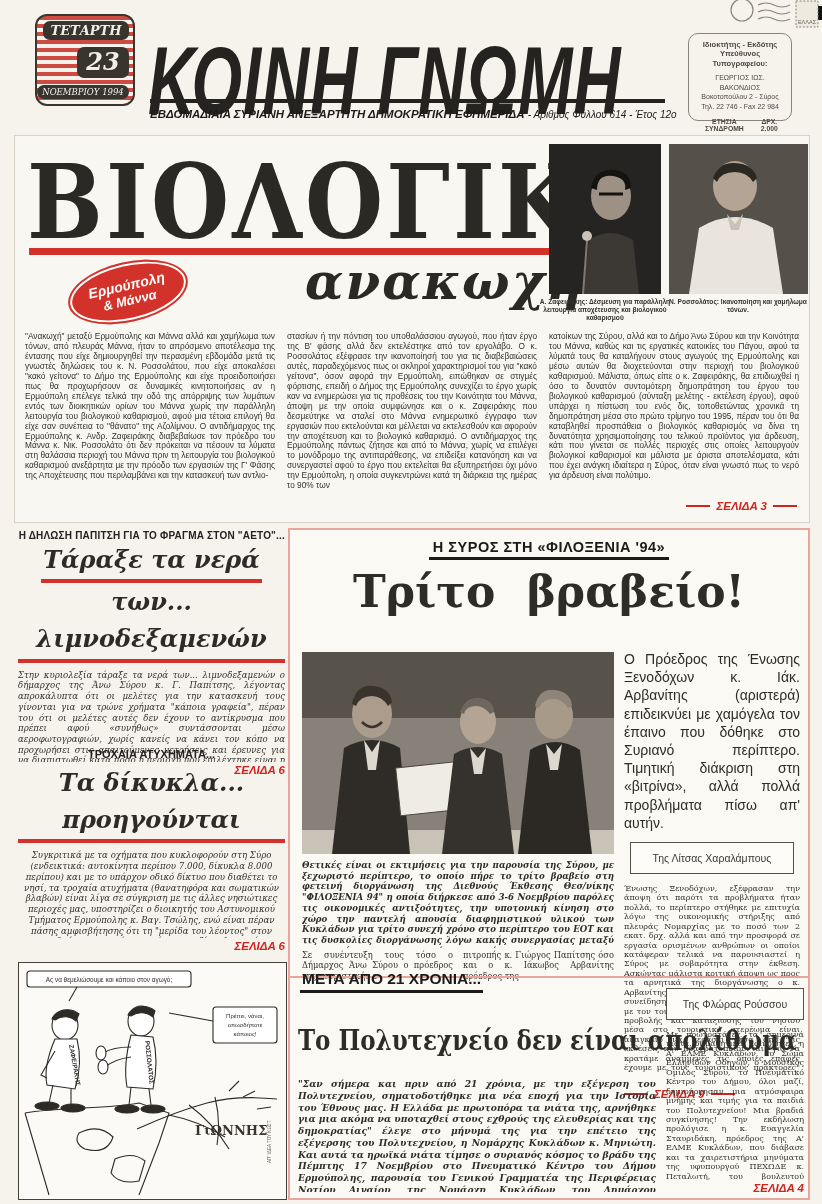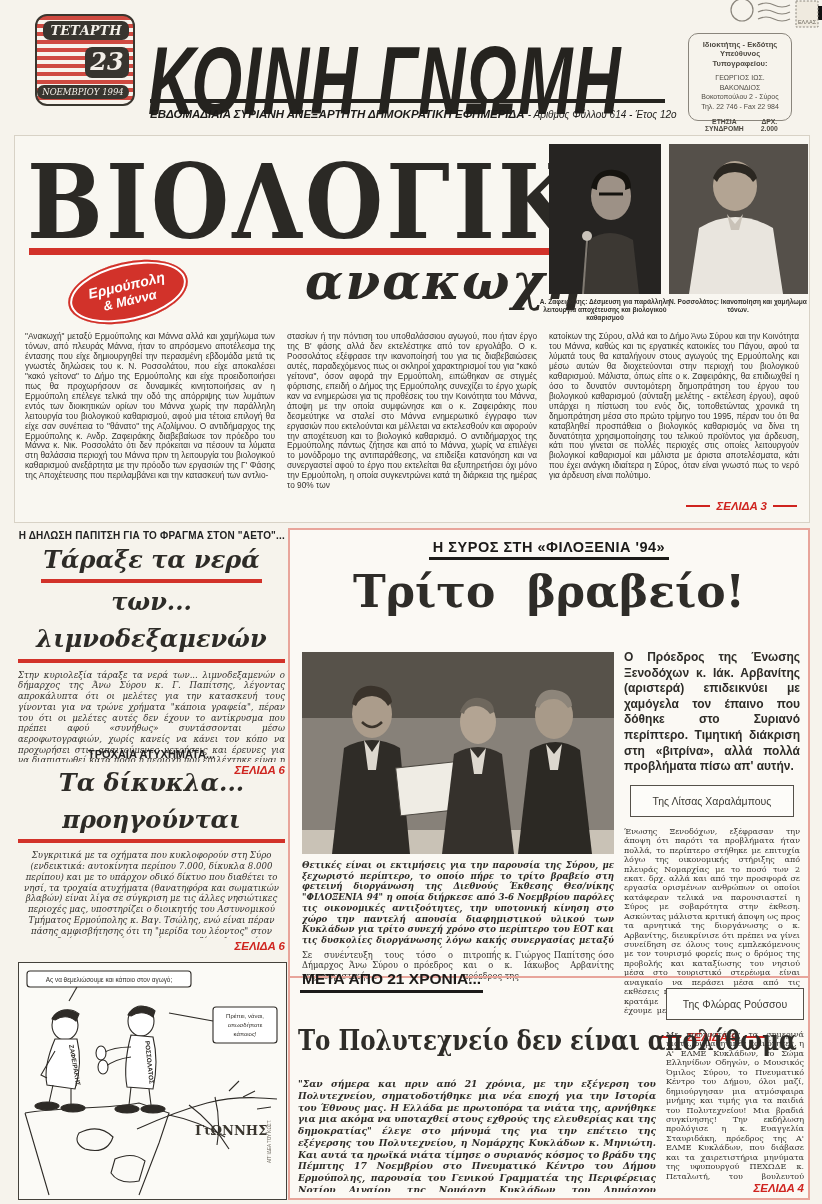--- a/index.html
+++ b/index.html
@@ -6,21 +6,21 @@
   .page{position:relative;width:822px;height:1204px;margin:0 auto;background:#f6f3ec;overflow:hidden;
         font-family:"Liberation Sans",sans-serif;color:#1c1b19;}
   .abs{position:absolute;}
   
   .datebox{left:35px;top:14px;width:100px;height:92px;border:2px solid #3a362f;border-radius:12px;
            background:repeating-linear-gradient(180deg,#cf4a41 0 4px,#f7f3ec 4px 8px);
            display:flex;flex-direction:column;align-items:flex-end;justify-content:space-between;padding:5px 4px;box-sizing:border-box;}
   .datebox .chip{background:#38352f;color:#f3efe8;border-radius:7px;text-align:center;
                  font-family:"DejaVu Serif",serif;font-style:italic;}
   .chip.day{width:86px;font-size:13px;font-weight:bold;padding:2px 0;}
-  .chip.num{width:44px;font-size:24px;font-weight:bold;padding:0 0 2px;}
+  .chip.num{width:52px;font-size:24px;font-weight:bold;padding:0 0 2px;}
   .chip.my{width:92px;font-size:8.5px;padding:2px 0;}
   .mast-title{left:148px;top:26px;white-space:nowrap;font-style:italic;font-weight:900;font-size:62px;
               letter-spacing:1px;transform:scale(1.05,1.55);transform-origin:left top;color:#25231f;}
   .mast-rule{left:150px;top:99px;width:515px;height:4px;background:#25231f;}
   .mast-sub{left:150px;top:108px;width:560px;font-size:11.5px;font-style:italic;white-space:nowrap;}
   .mast-sub b{font-weight:bold;}
   .mast-sub span{font-size:10px;}
   .pubbox{left:688px;top:33px;width:104px;height:88px;border:1.2px solid #8a857c;border-radius:10px;
           padding:6px 6px 4px;box-sizing:border-box;text-align:center;color:#4e4a42;}
   .pubbox .b1{font-size:7.6px;font-weight:bold;line-height:1.25;}
@@ -38,41 +38,41 @@
                font-size:50px;letter-spacing:2px;color:#2b2925;}
   .badge{left:52px;top:126px;width:122px;height:60px;background:#d2322a;border-radius:50%;
          transform:rotate(-13deg);display:flex;flex-direction:column;align-items:center;justify-content:center;
          color:#fff;font-style:italic;font-weight:bold;box-shadow:inset 0 0 0 2px #d2322a, inset 0 0 0 4px #fff;}
   .badge .l1{font-size:14px;} .badge .l2{font-size:13px;}
   .ph{background:#555;} 
   .ph-cap{font-size:6.6px;font-weight:bold;text-align:center;line-height:1.25;color:#33312d;}
   .lead-cols{left:10px;top:196px;width:774px;height:176px;display:flex;gap:12px;overflow:hidden;}
   .lead-cols div{flex:1;font-size:8.3px;line-height:1.2;text-align:justify;color:#33312d;}
   .pageref{color:#cf241f;font-style:italic;font-weight:bold;font-size:11.5px;font-family:"Liberation Sans",sans-serif;}
-  .pr-lines{display:flex;align-items:center;gap:6px;justify-content:center;}
+  .pr-lines{display:flex;align-items:center;gap:6px;justify-content:flex-start;}
   .pr-lines::before,.pr-lines::after{content:"";width:24px;height:2px;background:#cf241f;}
   
   .sect{left:18px;width:267px;}
   .kicker{font-weight:bold;font-size:10px;text-align:right;letter-spacing:.2px;color:#222;}
   .kicker2{font-weight:bold;font-size:11px;text-align:center;color:#222;}
   .ser-head{font-family:"DejaVu Serif",serif;font-weight:bold;font-style:italic;font-size:24px;
             text-align:center;color:#2d2b27;line-height:1.55;}
   .ser-head span{display:inline-block;border-bottom:4px solid #d2322a;padding:0 2px 1px;}
   .ital-body{font-family:"DejaVu Serif",serif;font-style:italic;font-size:8.6px;line-height:1.25;
              text-align:justify;color:#33312d;margin-top:7px;overflow:hidden;}
   .refright{text-align:right;margin-top:2px;}
   .cartoonbox{left:18px;top:962px;width:267px;height:236px;border:1.5px solid #44413b;background:#fbfaf6;}
   
   .bigbox{left:288px;top:528px;width:522px;height:672px;border:2px solid #e8a59b;background:#fbf9f4;box-sizing:border-box;}
   .fx-kicker{top:8px;left:0;width:100%;text-align:center;}
   .fx-kicker span{display:inline-block;font-weight:bold;font-size:14.5px;letter-spacing:.5px;
                   border-bottom:3px solid #1c1b19;padding:0 4px 2px;}
   .fx-head{top:36px;left:0;width:100%;text-align:center;font-family:"DejaVu Serif",serif;font-weight:bold;
            font-size:44px;word-spacing:16px;color:#2e2c28;}
-  .fx-sidecap{font-size:12px;font-weight:bold;line-height:1.3;text-align:justify;color:#2e2c28;}
+  .fx-sidecap{font-size:14px;font-weight:normal;line-height:1.3;text-align:justify;color:#2e2c28;}
   .byline{border:1.2px solid #55514a;background:#fdfcf9;text-align:center;font-size:10.5px;color:#3c3933;
           padding:9px 2px;}
   .fx-body{font-family:"DejaVu Serif",serif;font-size:8px;line-height:1.18;text-align:justify;color:#33312d;overflow:hidden;}
   .fx-photocap{font-family:"DejaVu Serif",serif;font-weight:bold;font-style:italic;font-size:8.6px;line-height:1.25;
                text-align:justify;color:#2e2c28;overflow:hidden;}
   .fx-2col{display:flex;gap:10px;}
   .fx-2col div{flex:1;font-family:"DejaVu Serif",serif;font-size:8.3px;line-height:1.25;text-align:justify;color:#33312d;}
   .divider-pink{left:0;top:446px;width:100%;height:2px;background:#e8a59b;}
   .pt-kicker span{display:inline-block;font-weight:bold;font-size:15.5px;border-bottom:3px solid #1c1b19;padding:0 2px 2px;}
   .pt-head{font-family:"DejaVu Serif",serif;font-weight:bold;font-size:23px;white-space:nowrap;

